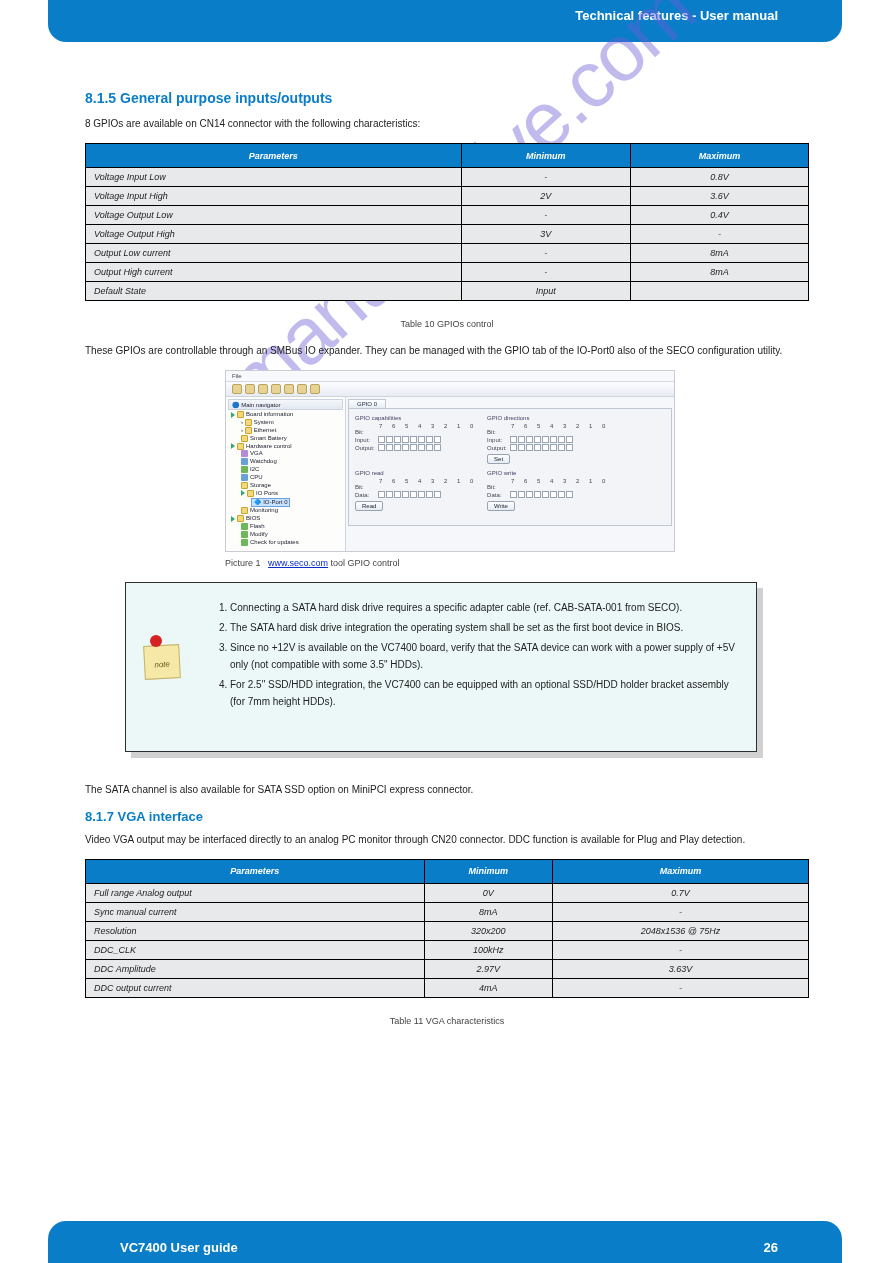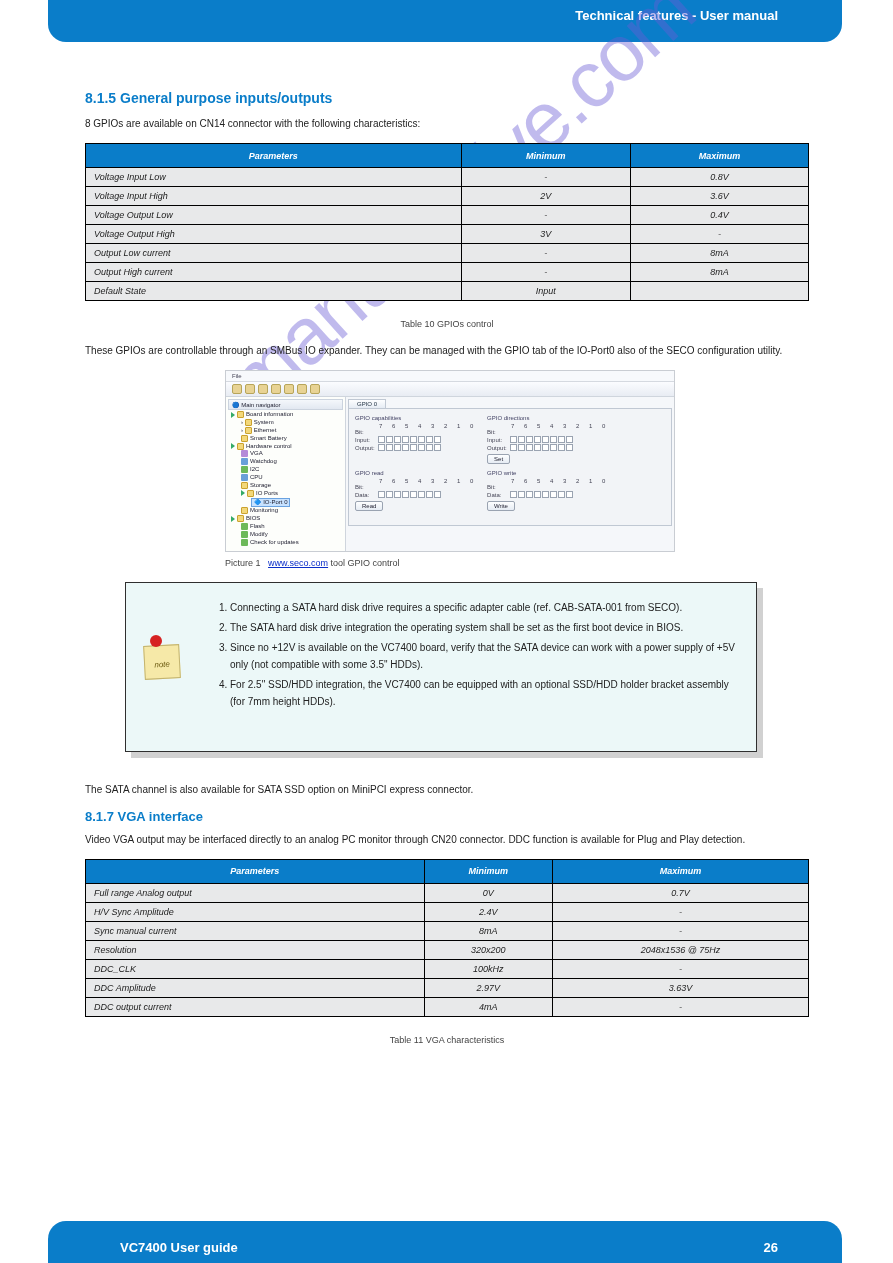--- a/index.html
+++ b/index.html
@@ -502,25 +502,20 @@
       <th>Parameters</th>
       <th>Minimum</th>
       <th>Maximum</th>
     </tr>
     <tr>
           <td class="left">Full range Analog output</td>
           <td>0V</td>
           <td>0.7V</td>
         </tr>
     <tr>
-          <td class="left">H/V Sync Amplitude</td>
-          <td>2.4V</td>
-          <td>-</td>
-        </tr>
-    <tr>
           <td class="left">Sync manual current</td>
           <td>8mA</td>
           <td>-</td>
         </tr>
     <tr>
           <td class="left">Resolution</td>
           <td>320x200</td>
           <td>2048x1536 @ 75Hz</td>
         </tr>
     <tr>

